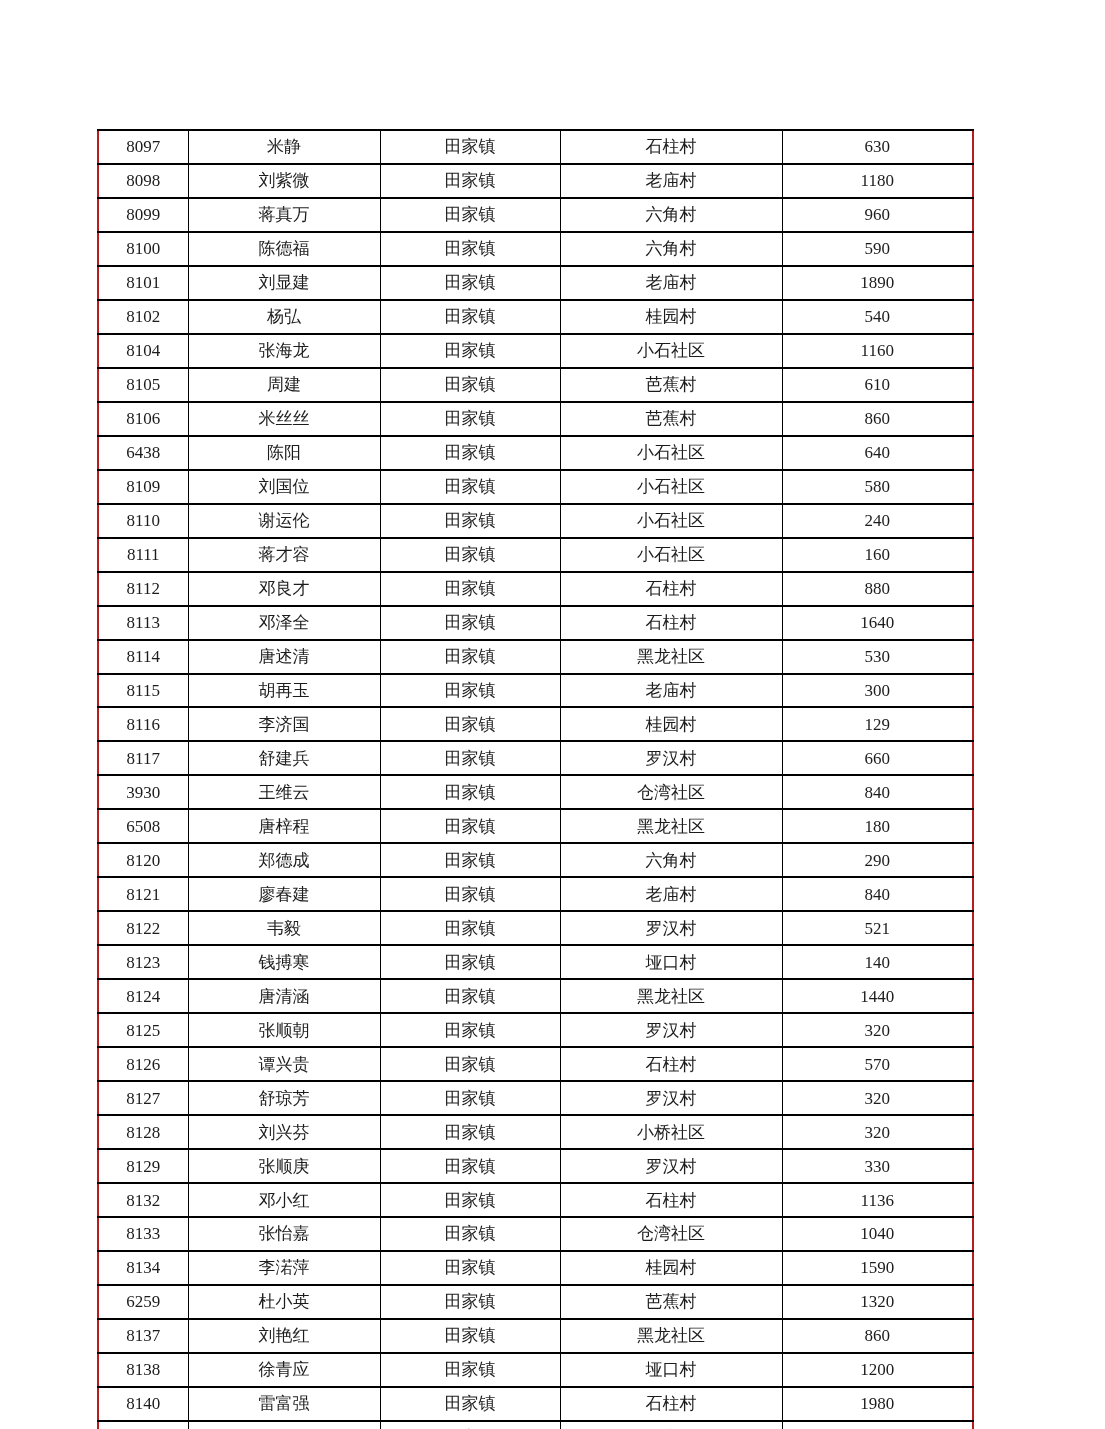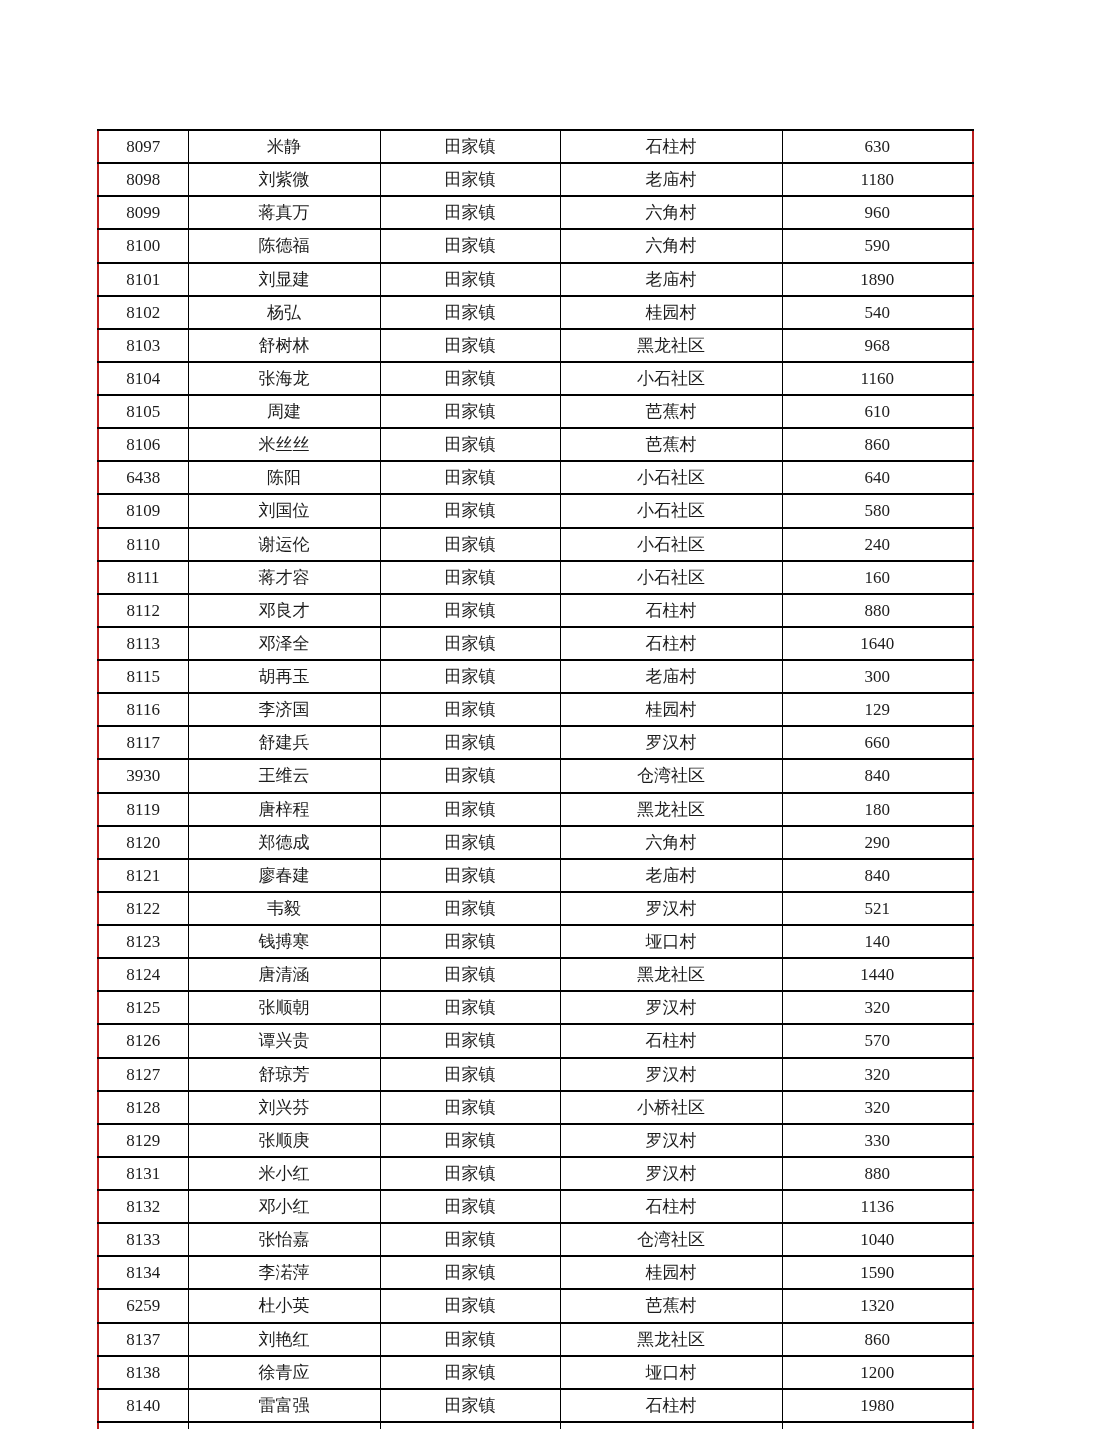--- a/index.html
+++ b/index.html
@@ -97,27 +97,20 @@
   </tr>
 
   <tr>
     <td>8102</td>
     <td>杨弘</td>
     <td>田家镇</td>
     <td>桂园村</td>
     <td>540</td>
   </tr>
 
-  <tr>
-    <td>8103</td>
-    <td>舒树林</td>
-    <td>田家镇</td>
-    <td>黑龙社区</td>
-    <td>968</td>
-  </tr>
 
   <tr>
     <td>8104</td>
     <td>张海龙</td>
     <td>田家镇</td>
     <td>小石社区</td>
     <td>1160</td>
   </tr>
 
   <tr>
@@ -178,20 +171,27 @@
   </tr>
 
   <tr>
     <td>8113</td>
     <td>邓泽全</td>
     <td>田家镇</td>
     <td>石柱村</td>
     <td>1640</td>
   </tr>
 
+  <tr>
+    <td>8114</td>
+    <td>唐述清</td>
+    <td>田家镇</td>
+    <td>黑龙社区</td>
+    <td>530</td>
+  </tr>
 
   <tr>
     <td>8115</td>
     <td>胡再玉</td>
     <td>田家镇</td>
     <td>老庙村</td>
     <td>300</td>
   </tr>
 
   <tr>
@@ -212,21 +212,21 @@
 
   <tr>
     <td>3930</td>
     <td>王维云</td>
     <td>田家镇</td>
     <td>仓湾社区</td>
     <td>840</td>
   </tr>
 
   <tr>
-    <td>8119</td>
+    <td>6508</td>
     <td>唐梓程</td>
     <td>田家镇</td>
     <td>黑龙社区</td>
     <td>180</td>
   </tr>
 
   <tr>
     <td>8120</td>
     <td>郑德成</td>
     <td>田家镇</td>
@@ -300,27 +300,20 @@
 
   <tr>
     <td>8129</td>
     <td>张顺庚</td>
     <td>田家镇</td>
     <td>罗汉村</td>
     <td>330</td>
   </tr>
 
 
-  <tr>
-    <td>8131</td>
-    <td>米小红</td>
-    <td>田家镇</td>
-    <td>罗汉村</td>
-    <td>880</td>
-  </tr>
 
   <tr>
     <td>8132</td>
     <td>邓小红</td>
     <td>田家镇</td>
     <td>石柱村</td>
     <td>1136</td>
   </tr>
 
   <tr>

